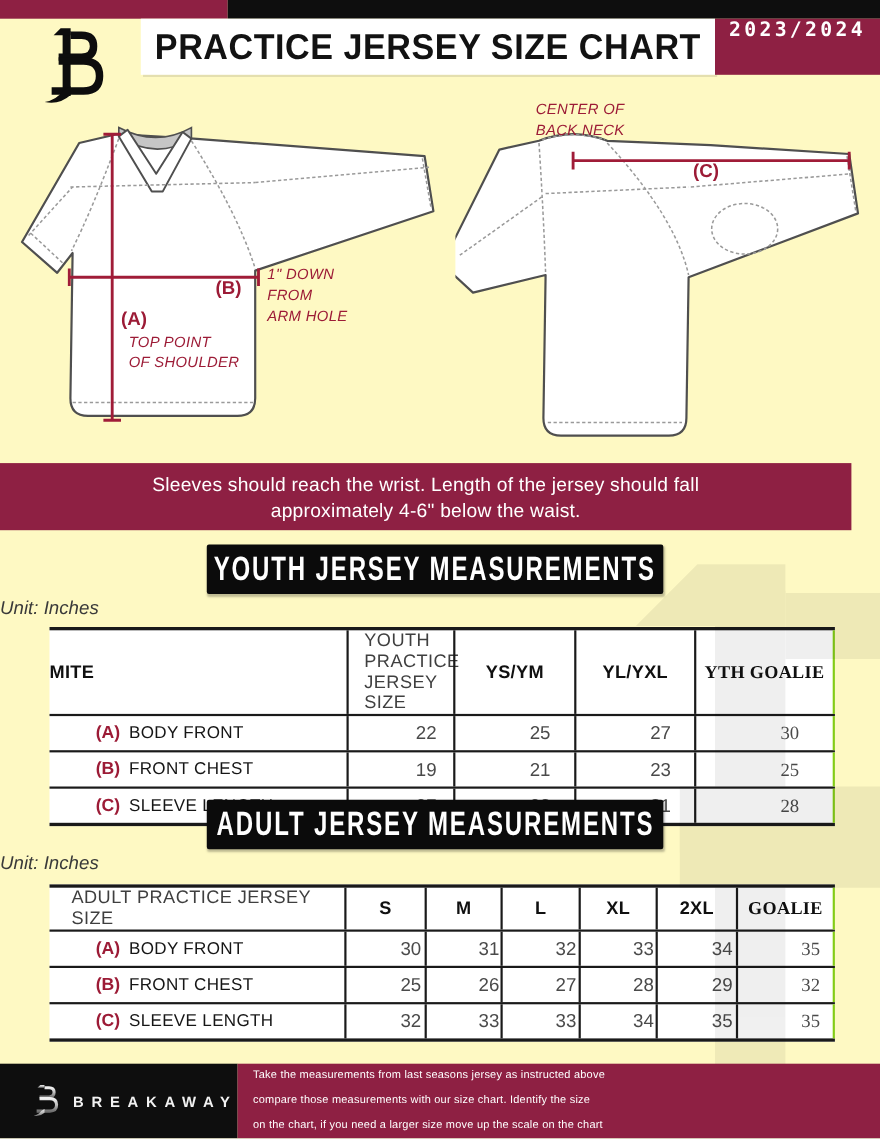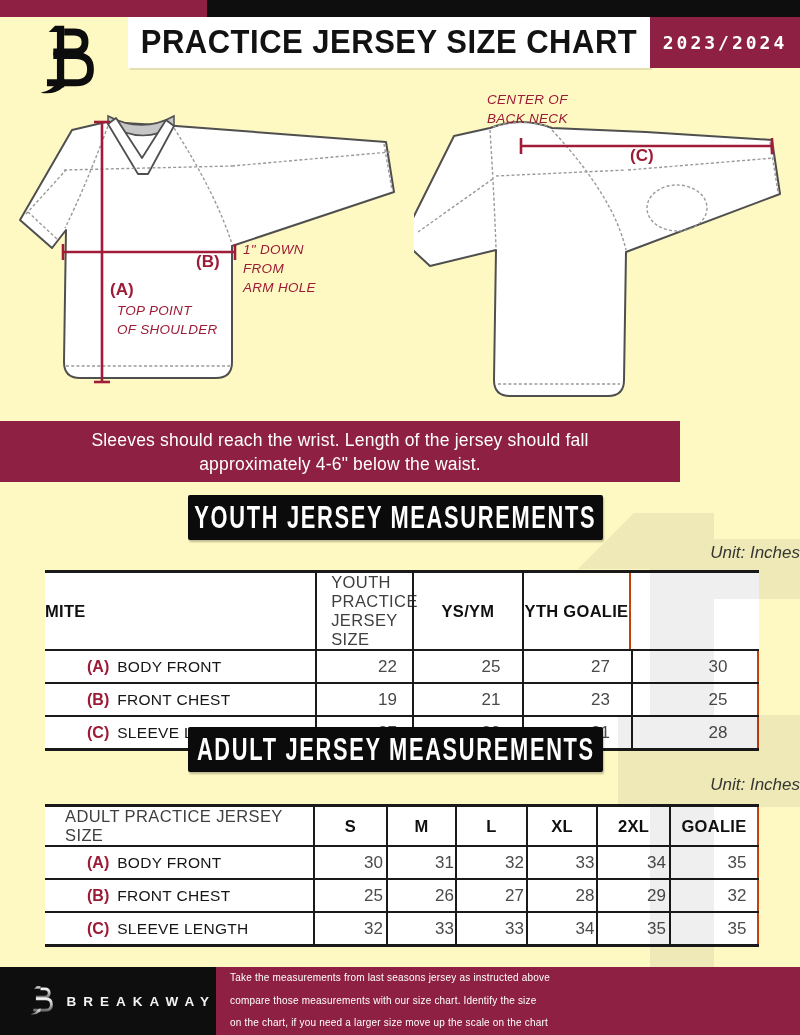--- a/index.html
+++ b/index.html
@@ -15,76 +15,76 @@
     position:absolute;left:128px;top:17px;width:522px;height:51px;background:#ffffff;
     display:flex;align-items:center;justify-content:center;
     box-shadow:2px 2px 0 rgba(0,0,0,0.10);
   }
   .title-band .title{
     font-size:31px;font-weight:bold;color:#121212;letter-spacing:0.5px;white-space:nowrap;
     transform:scaleY(1.05);
   }
   .year-block{
     position:absolute;left:650px;top:17px;width:150px;height:51px;background:#8e2043;
-    display:flex;align-items:center;justify-content:center;
+    display:flex;justify-content:center;
   }
   .year-block .year{
     font-family:"DejaVu Sans Mono",monospace;font-weight:bold;font-size:18px;color:#fff;
     letter-spacing:3px;white-space:nowrap;
   }
   .logo-top{position:absolute;left:34px;top:22px;}
   
   .jersey-svg{position:absolute;}
   .front-svg{left:8px;top:112px;}
   .back-svg{left:414px;top:112px;}
   .m-label{position:absolute;color:#9c1b36;font-weight:bold;font-size:17px;}
   .m-note{
     position:absolute;color:#9c1b36;font-style:italic;font-size:13.5px;line-height:19px;
     letter-spacing:0.3px;white-space:pre-line;
   }
   
   .banner{
-    position:absolute;left:0;top:421px;width:680px;height:61px;background:#8e2043;
+    position:absolute;left:0;top:421px;width:774px;height:61px;background:#8e2043;
     display:flex;align-items:center;justify-content:center;text-align:center;
   }
   .banner .banner-text{color:#ffffff;font-size:17.5px;line-height:24px;white-space:pre-line;letter-spacing:0.2px;}
   
   .pill{
     position:absolute;left:188px;width:415px;height:45px;background:#0b0b0b;border-radius:2px;
     display:flex;align-items:center;justify-content:center;box-shadow:1px 2px 2px rgba(0,0,0,0.25);
   }
   .pill span{
     color:#fff;font-weight:bold;font-size:26px;letter-spacing:2px;white-space:nowrap;
     display:inline-block;transform:scale(0.84,1.18);
   }
   .pill-youth{top:495px;}
   .pill-adult{top:727px;}
   .unit-line{
-    position:absolute;left:0;width:800px;text-align:right;color:#3a3a3a;
+    position:absolute;left:0;width:800px;text-align:left;color:#3a3a3a;
     font-style:italic;font-size:17px;
   }
   .unit-youth{top:543px;}
   .unit-adult{top:775px;}
   
   .size-table{
     position:absolute;left:45px;width:714px;background:#ffffff;
     border-top:3px solid #1a1a1a;border-bottom:3px solid #1a1a1a;
   }
   .table-youth{top:570px;}
   .table-adult{top:804px;}
   .t-row{display:grid;border-bottom:2.5px solid #1a1a1a;}
   .t-row:last-child{border-bottom:none;}
   .youth-cols{grid-template-columns:270px 97px 110px 109px 128px;}
   .adult-cols{grid-template-columns:268px 73px 69px 71px 70px 73px 90px;}
   .t-cell{
     display:flex;align-items:center;justify-content:center;
     border-left:2px solid #1a1a1a;min-height:31px;
   }
   .t-cell:first-child{border-left:none;justify-content:flex-start;}
-  .t-cell:last-child{border-right:2px solid #c2410c;}
+  .t-cell:last-child{border-right:2px solid #84cc16;font-family:Liberation Serif, serif;}
   .t-head .t-cell{min-height:34px;}
   .col-title{color:#3f3f3f;font-size:16.5px;letter-spacing:0.4px;padding-left:20px;}
   .size-head{font-weight:bold;color:#101010;font-size:16.5px;letter-spacing:0.3px;}
   .row-label-cell{padding-left:42px;gap:8px;}
   .row-key{color:#9c1b36;font-weight:bold;font-size:16px;}
   .row-name{color:#161616;font-size:15.5px;letter-spacing:0.3px;}
   .t-val{color:#4a4a4a;font-size:17px;padding-left:46px;}
   
   .watermark{position:absolute;left:450px;top:480px;opacity:0.06;pointer-events:none;}
   
@@ -191,20 +191,21 @@
   <div class="pill pill-youth">
     <span>YOUTH JERSEY MEASUREMENTS</span>
   </div>
   <div class="unit-line unit-youth">Unit: Inches</div>
 
   <div class="size-table table-youth">
     <div class="t-row t-head youth-cols">
       <div class="t-cell size-head">MITE</div>
       <div class="t-cell col-title">YOUTH PRACTICE JERSEY SIZE</div>
       <div class="t-cell size-head">YS/YM</div>
+      <div class="t-cell size-head">YL/YXL</div>
       <div class="t-cell size-head">YTH GOALIE</div>
     </div>
     <div class="t-row youth-cols">
       <div class="t-cell row-label-cell">
         <span class="row-key">(A)</span>
         <span class="row-name">BODY FRONT</span>
       </div>
       <div class="t-cell t-val">22</div>
       <div class="t-cell t-val">25</div>
       <div class="t-cell t-val">27</div>

